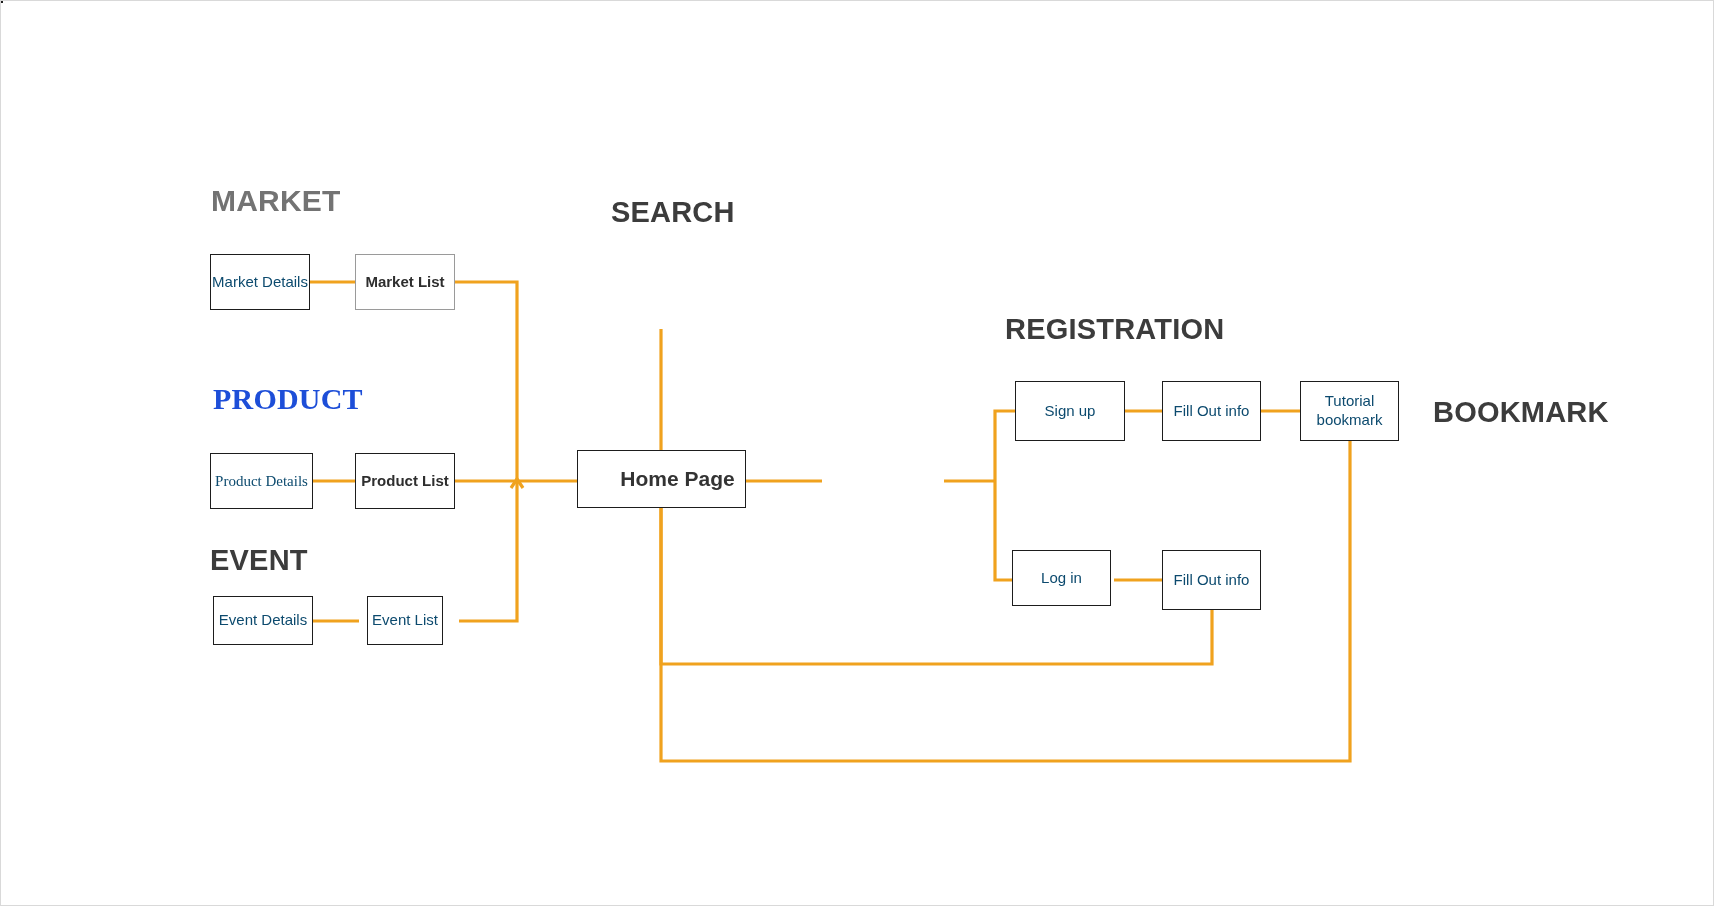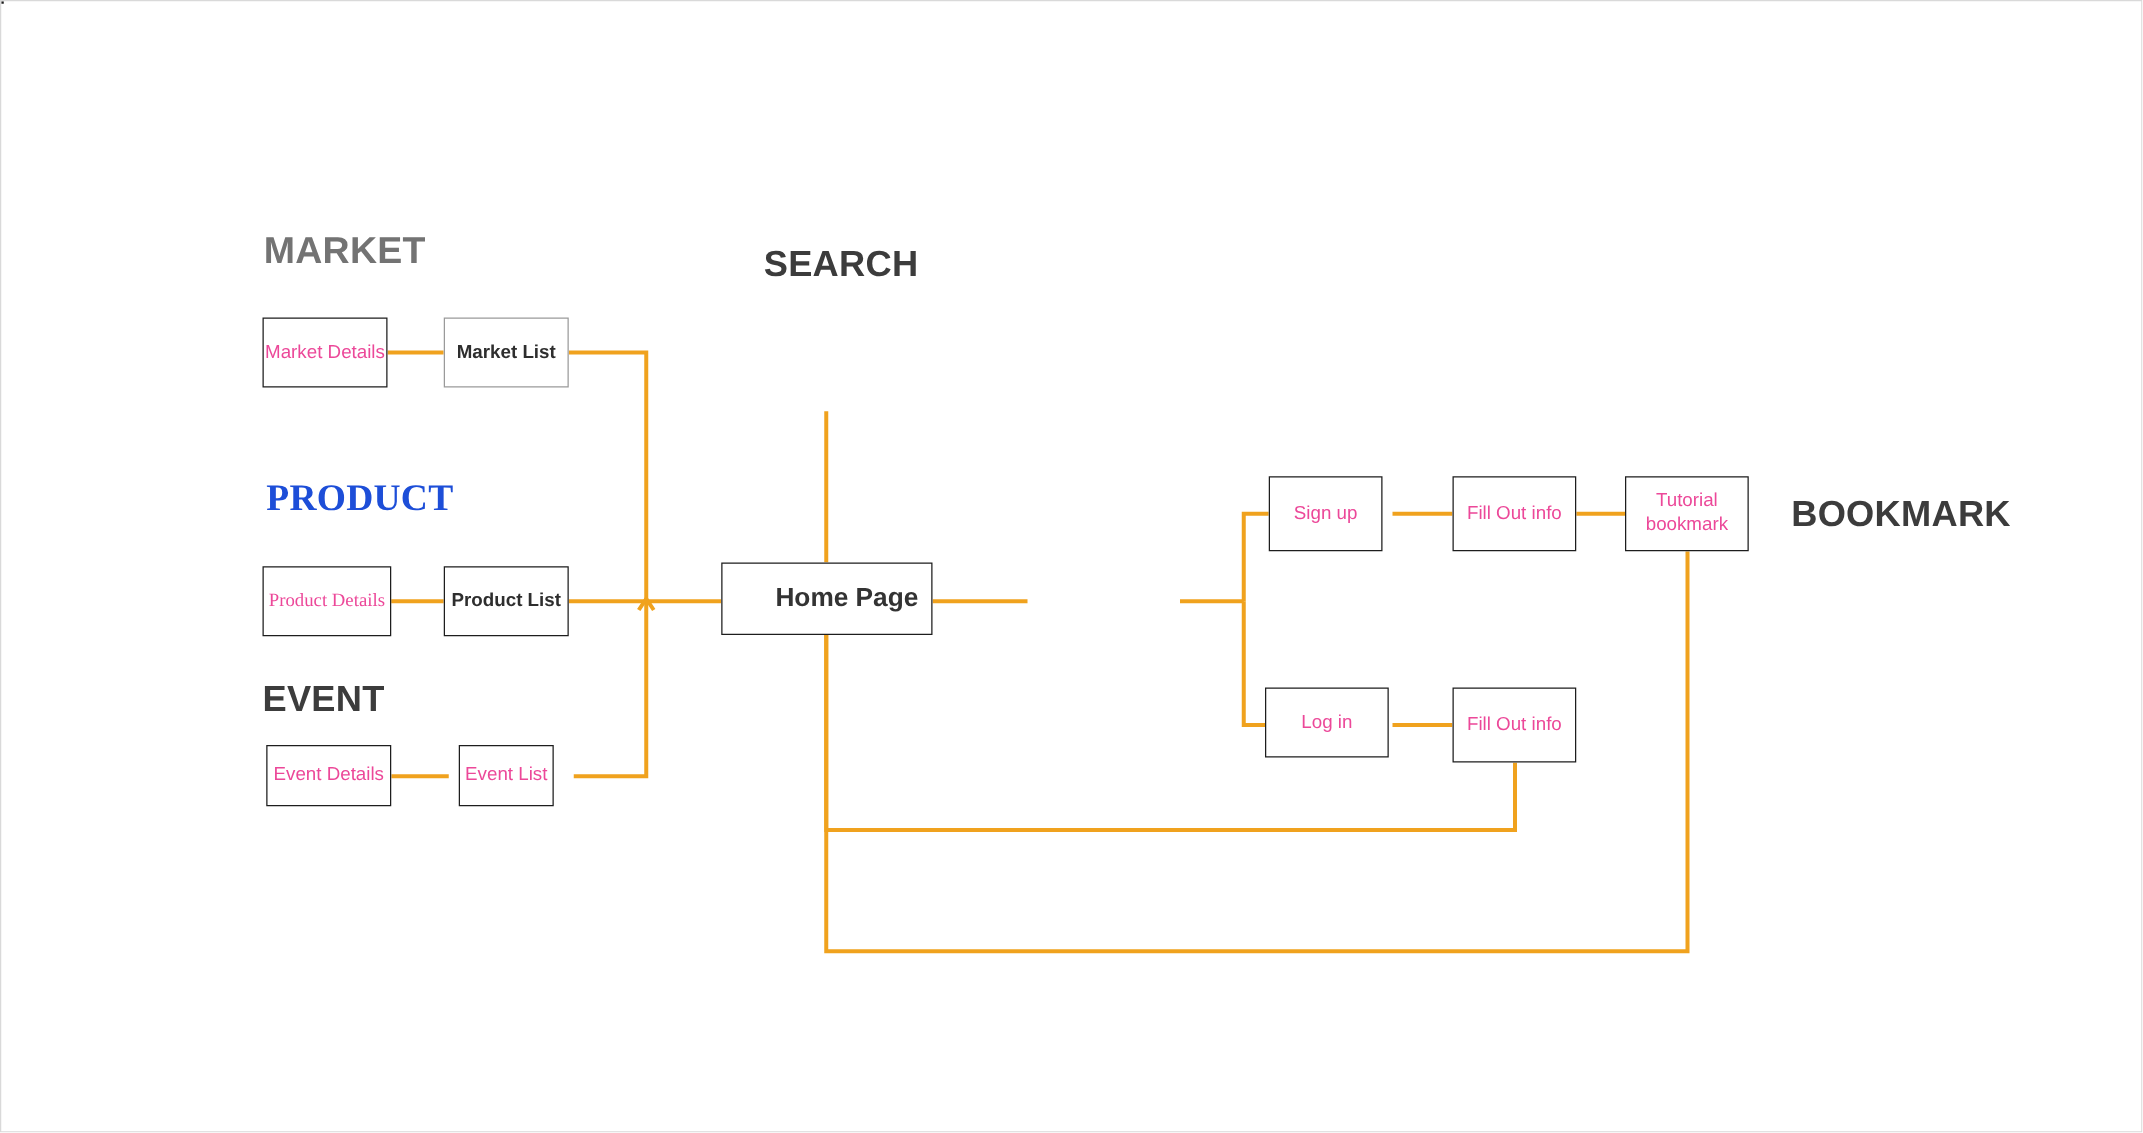--- a/index.html
+++ b/index.html
@@ -29,21 +29,21 @@
   }
   .node {
     position: absolute;
     box-sizing: border-box;
     background: #ffffff;
     border: 1px solid #1d1d1d;
     display: flex;
     align-items: center;
     justify-content: center;
     text-align: center;
-    color: #ec4899;
+    color: #0c4a6e;
     font-size: 15px;
     line-height: 1.25;
     font-weight: 400;
     z-index: 3;
   }
   .node.soft {
     border-color: #9a9a9a;
   }
   .node.bold {
     font-weight: 700;
@@ -103,29 +103,30 @@
 
       <path d="M1349,440 L1349,760 L660,760 L660,507"></path>
 
     </g>
   </svg>
 
   <div class="section-label" style="left: 210px; top: 183px; font-size: 30px; color: #737373;">MARKET</div>
   <div class="section-label" style="left: 212px; top: 381px; font-size: 30px; color: #1d4ed8; font-family: Liberation Serif, serif;">PRODUCT</div>
   <div class="section-label" style="left: 209px; top: 543px; font-size: 29px; color: rgb(60, 60, 60);">EVENT</div>
   <div class="section-label" style="left: 610px; top: 195px; font-size: 29px; color: rgb(60, 60, 60);">SEARCH</div>
+  <div class="section-label" style="left: 1004px; top: 312px; font-size: 29px; color: rgb(60, 60, 60);">REGISTRATION</div>
   <div class="section-label" style="left: 1432px; top: 395px; font-size: 29px; color: rgb(60, 60, 60);">BOOKMARK</div>
 
   <div class="node" style="left: 209px; top: 253px; width: 100px; height: 56px;">Market Details</div>
   <div class="node bold soft" style="left: 354px; top: 253px; width: 100px; height: 56px;">Market List</div>
   <div class="node" style="left: 209px; top: 452px; width: 103px; height: 56px; font-family: Liberation Serif, serif;">Product Details</div>
   <div class="node bold" style="left: 354px; top: 452px; width: 100px; height: 56px;">Product List</div>
   <div class="node" style="left: 212px; top: 595px; width: 100px; height: 49px;">Event Details</div>
   <div class="node" style="left: 366px; top: 595px; width: 76px; height: 49px;">Event List</div>
   <div class="node"></div>
   <div class="node big" style="left: 576px; top: 449px; width: 169px; height: 58px;">Home Page</div>
-  <div class="node" style="left: 1014px; top: 380px; width: 91px; height: 60px;">Sign up</div>
+  <div class="node" style="left: 1014px; top: 380px; width: 110px; height: 60px;">Sign up</div>
   <div class="node" style="left: 1161px; top: 380px; width: 99px; height: 60px;">Fill Out info</div>
   <div class="node" style="left: 1299px; top: 380px; width: 99px; height: 60px;">Tutorial bookmark</div>
   <div class="node" style="left: 1011px; top: 549px; width: 99px; height: 56px;">Log in</div>
   <div class="node" style="left: 1161px; top: 549px; width: 99px; height: 60px;">Fill Out info</div>
 
 </div>
 
 </body></html>

